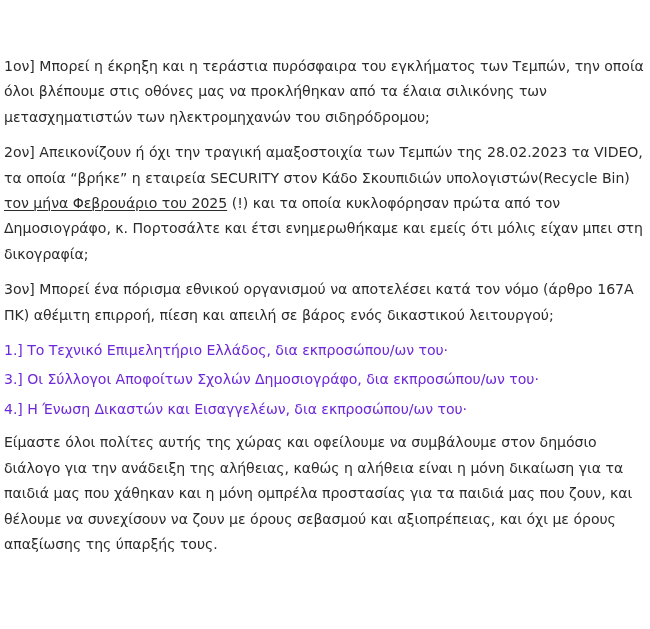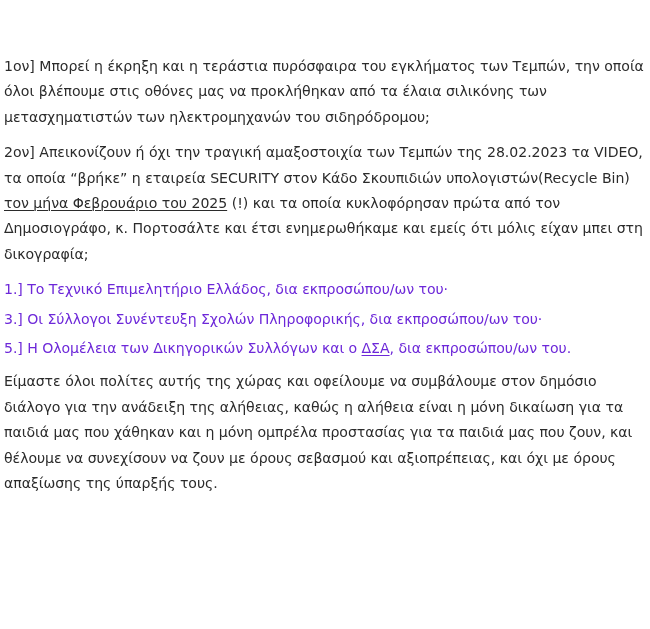--- a/index.html
+++ b/index.html
@@ -48,27 +48,29 @@
 </style>
 </head>
 <body>
 
 <div class="page">
 
   <p class="para">1ον] Μπορεί η έκρηξη και η τεράστια πυρόσφαιρα του εγκλήματος των Τεμπών, την οποία όλοι βλέπουμε στις οθόνες μας να προκλήθηκαν από τα έλαια σιλικόνης των μετασχηματιστών των ηλεκτρομηχανών του σιδηρόδρομου;</p>
 
   <p class="para"><span>2ον] Απεικονίζουν ή όχι την τραγική αμαξοστοιχία των Τεμπών της 28.02.2023 τα VIDEO, τα οποία “βρήκε” η εταιρεία SECURITY στον Κάδο Σκουπιδιών υπολογιστών(Recycle Bin) </span><u class="mark">τον μήνα Φεβρουάριο του 2025</u><span> (!) και τα οποία κυκλοφόρησαν πρώτα από τον Δημοσιογράφο, κ. Πορτοσάλτε και έτσι ενημερωθήκαμε και εμείς ότι μόλις είχαν μπει στη δικογραφία;</span></p>
 
+  <p class="para">3ον] Μπορεί ένα πόρισμα εθνικού οργανισμού να αποτελέσει κατά τον νόμο (άρθρο 167Α ΠΚ) αθέμιτη επιρροή, πίεση και απειλή σε βάρος ενός δικαστικού λειτουργού;</p>
 
 
   <p class="list-item"><span>1.]</span>
     <span>Το Τεχνικό Επιμελητήριο Ελλάδος, δια εκπροσώπου/ων του·</span></p>
 
 
   <p class="list-item"><span>3.]</span>
-    <span>Οι Σύλλογοι Συνέντευξη Σχολών Πληροφορικής, δια εκπροσώπου/ων του·</span></p>
+    <span>Οι Σύλλογοι Αποφοίτων Σχολών Δημοσιογράφο, δια εκπροσώπου/ων του·</span></p>
 
+  <p class="list-item"><span>4.]</span>
+    <span>Η Ένωση Δικαστών και Εισαγγελέων, δια εκπροσώπου/ων του·</span></p>
 
-  <p class="list-item"><span>5.] Η Ολομέλεια των Δικηγορικών Συλλόγων και ο </span><u class="mark">ΔΣΑ</u><span>, δια εκπροσώπου/ων του.</span></p>
 
   <p class="para" style="margin-top:8px;">Είμαστε όλοι πολίτες αυτής της χώρας και οφείλουμε να συμβάλουμε στον δημόσιο διάλογο για την ανάδειξη της αλήθειας, καθώς η αλήθεια είναι η μόνη δικαίωση για τα παιδιά μας που χάθηκαν και η μόνη ομπρέλα προστασίας για τα παιδιά μας που ζουν, και θέλουμε να συνεχίσουν να ζουν με όρους σεβασμού και αξιοπρέπειας, και όχι με όρους απαξίωσης της ύπαρξής τους.</p>
 
 </div>
 
 </body></html>

